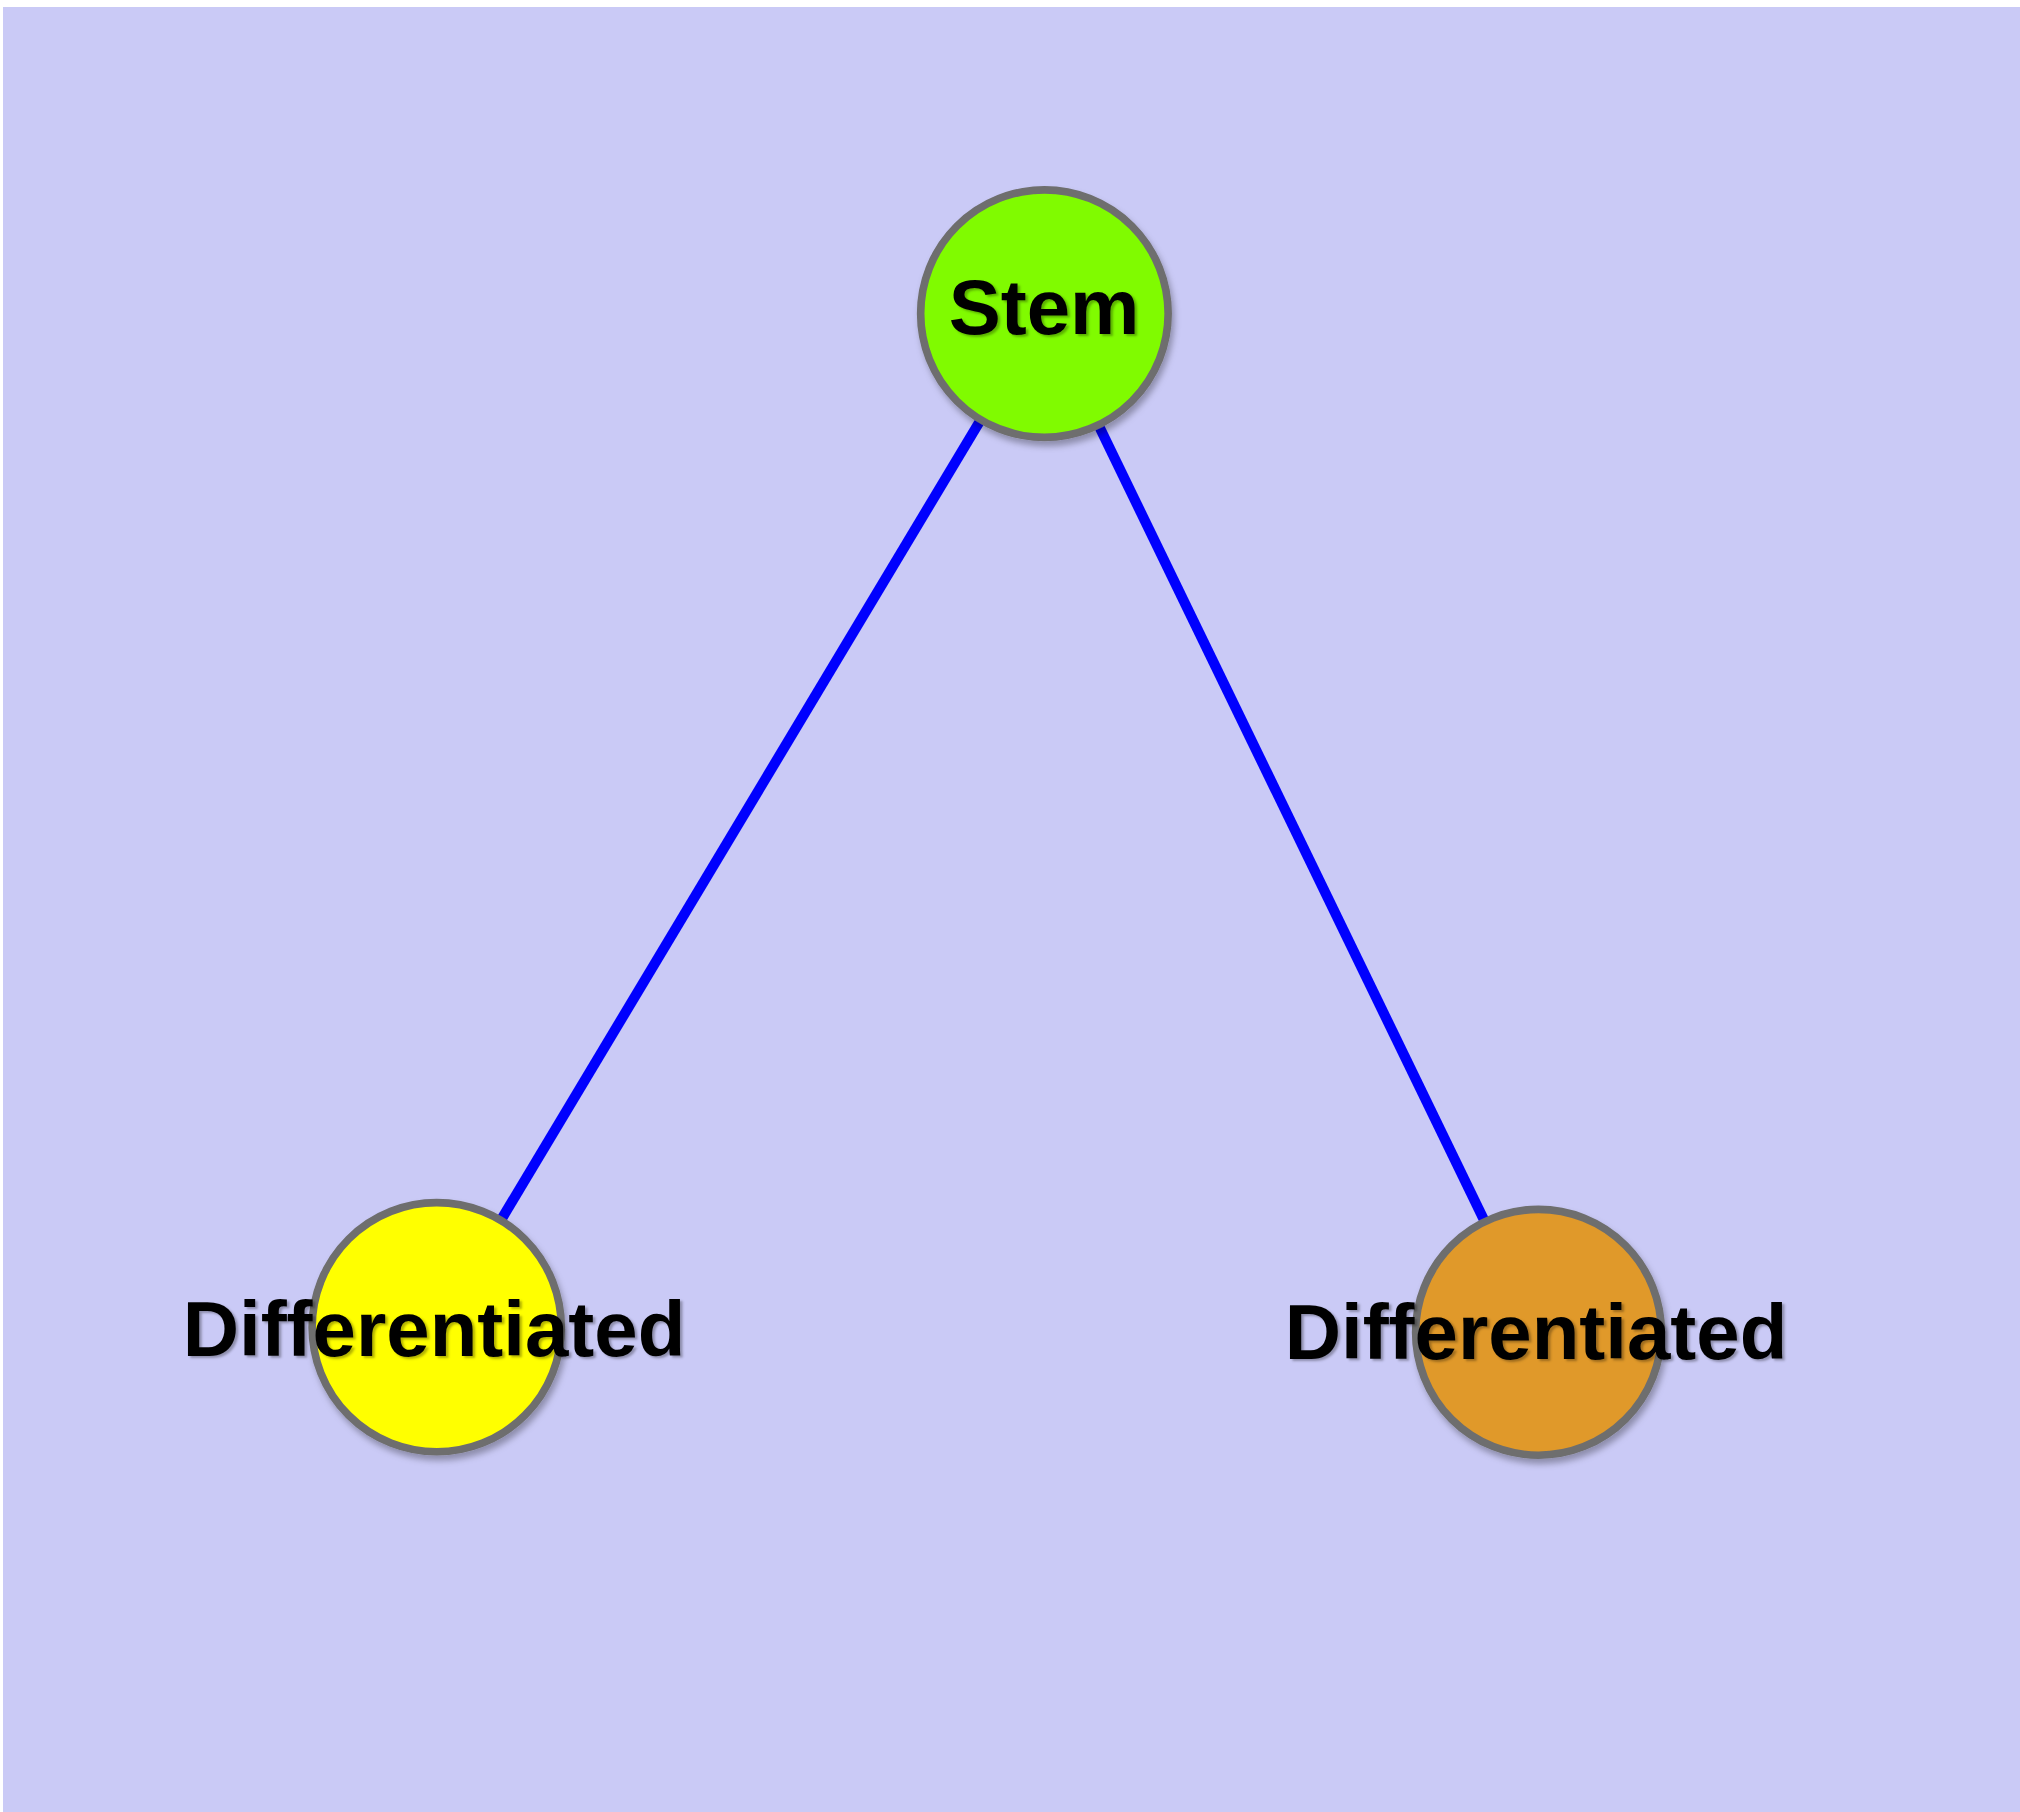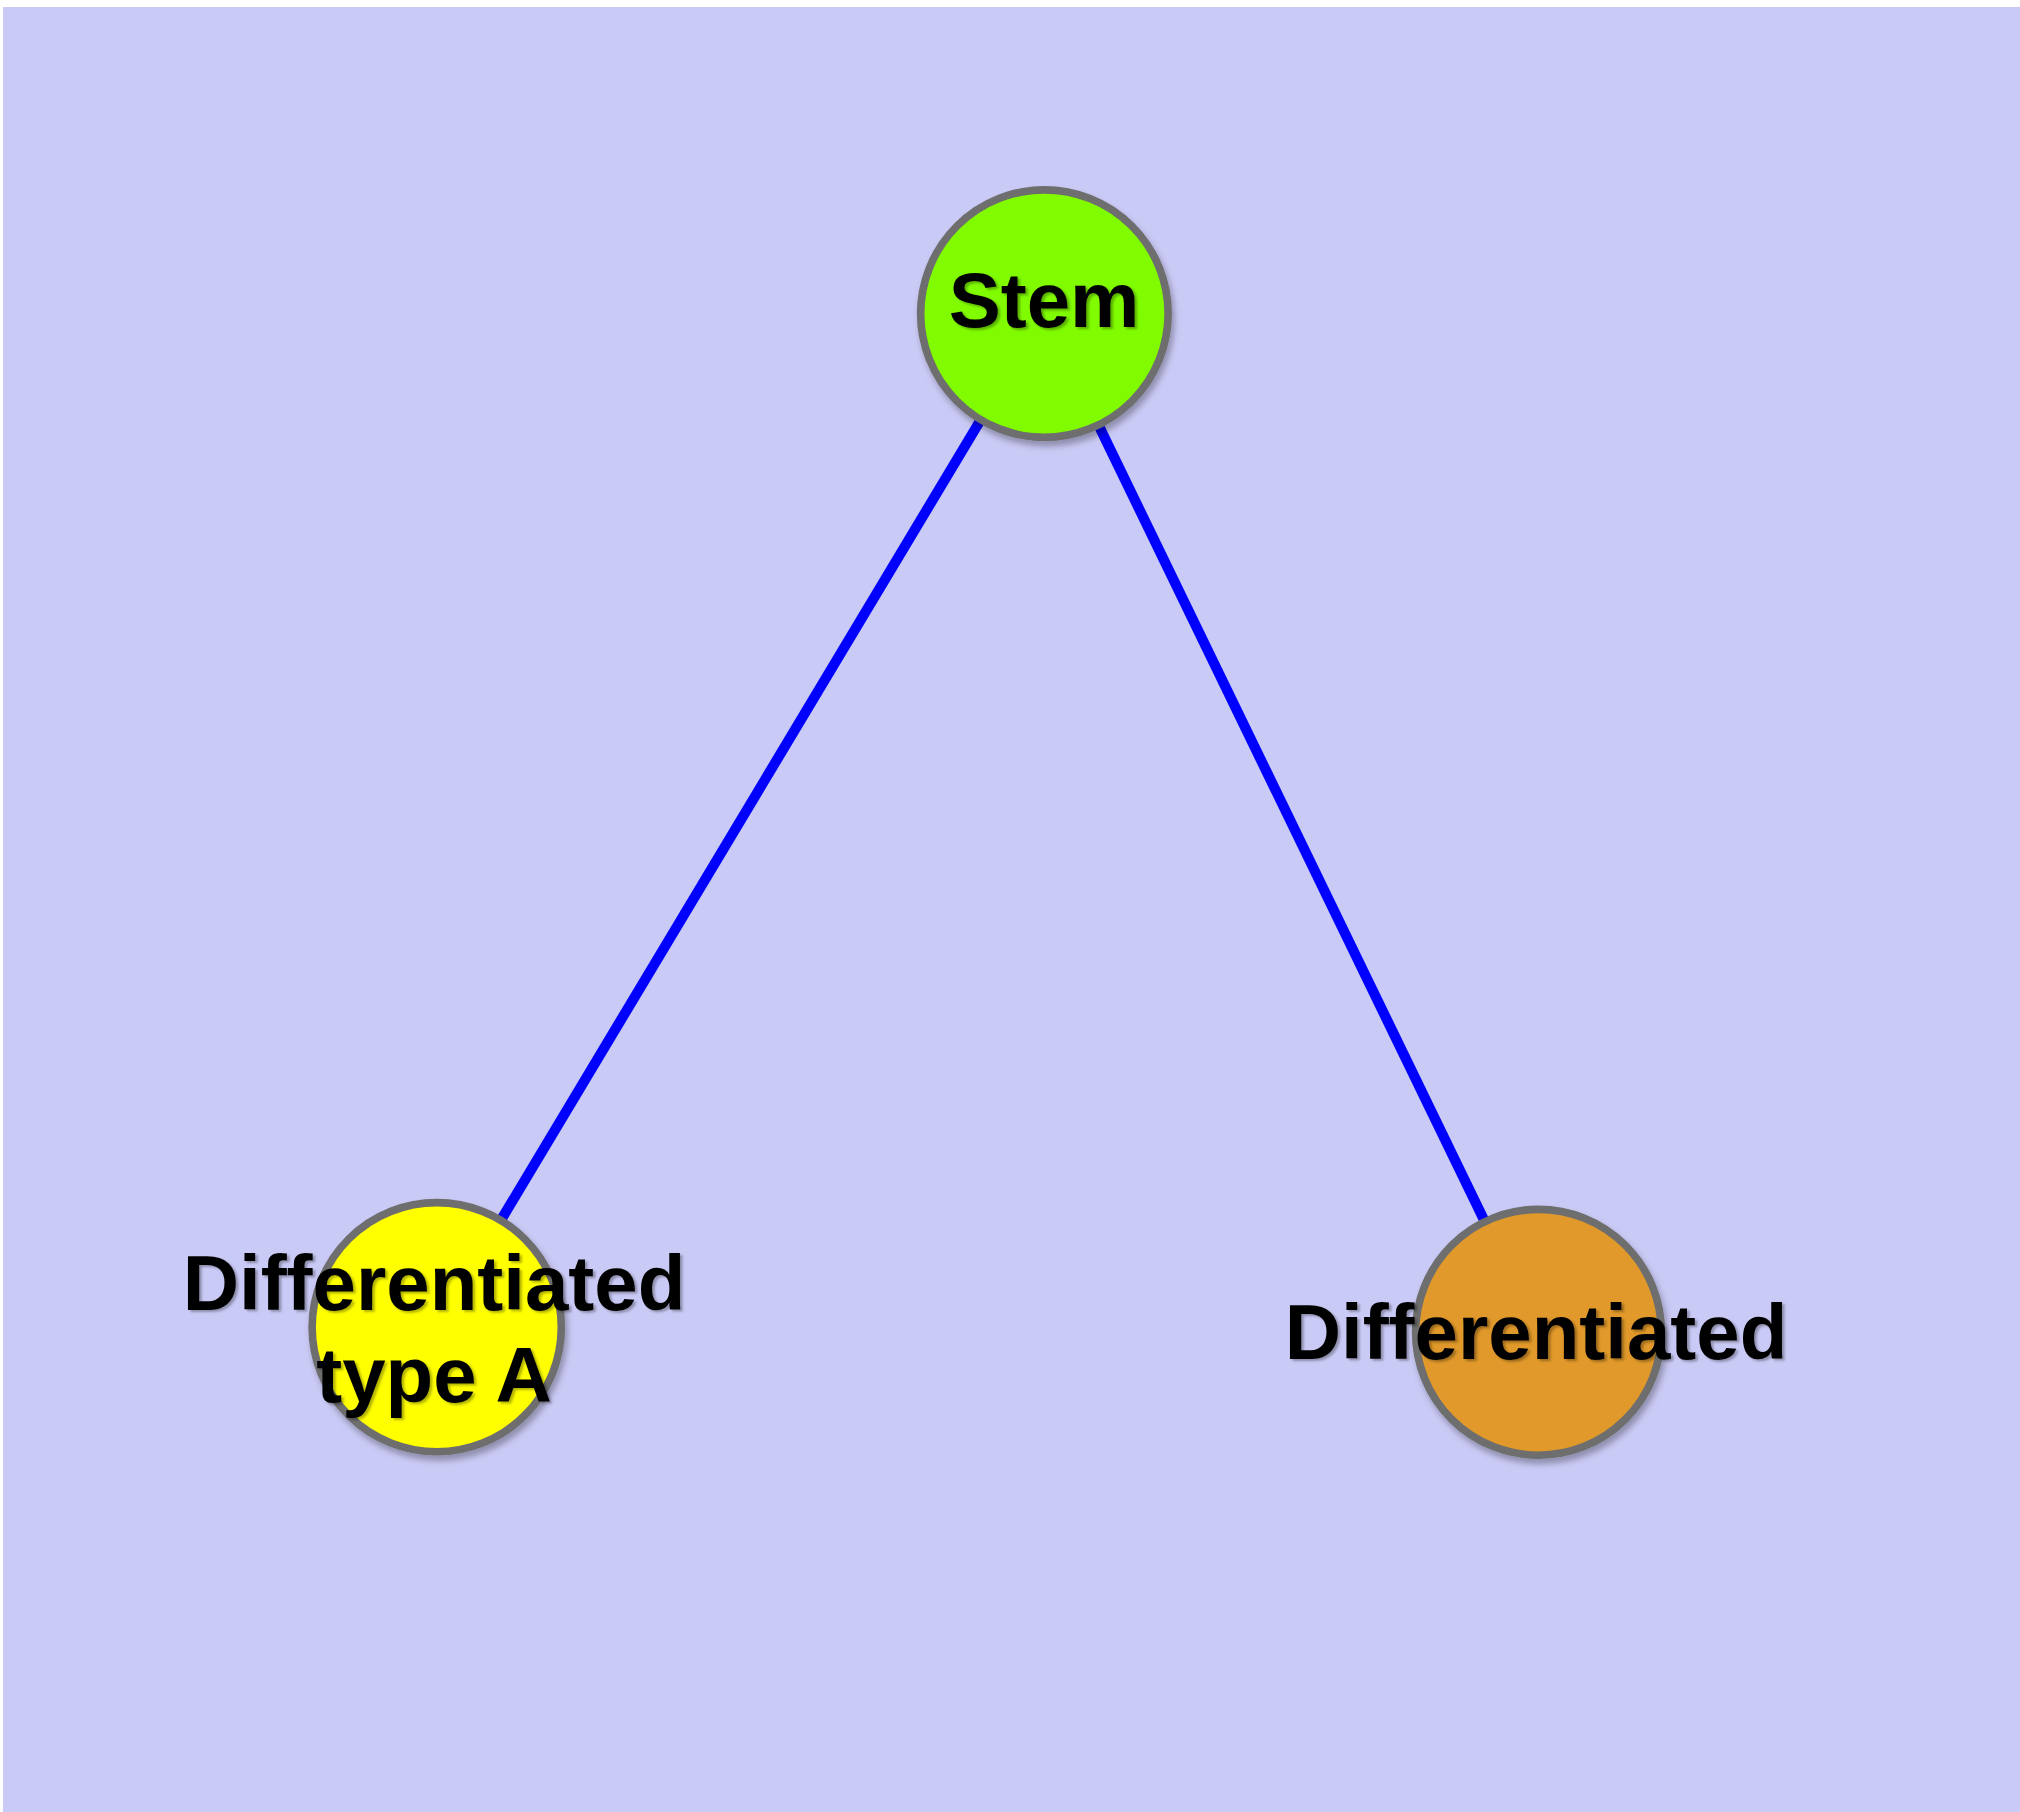--- a/index.html
+++ b/index.html
@@ -46,21 +46,21 @@
     color: var(--text, #000000);
     font-weight: 700;
     font-size: 78px;
     line-height: 1.18;
     text-align: center;
     white-space: nowrap;
     text-shadow: 2.5px 2.5px 2.5px rgba(0,0,0,0.30);
     letter-spacing: 0px;
   }
   .node-label .line { display: block; }
-  .label-stem   { left: 1044px; top: 300px; }
+  .label-stem   { left: 1044px; top: 307px; }
   .label-type-a { left: 434px;  top: 1329px; }
   .label-type-b { left: 1536px; top: 1332px; }
 </style>
 </head>
 <body>
 
 <div class="panel"></div>
 
 <div class="canvas">
 
@@ -78,21 +78,20 @@
     <circle class="node-circle" cx="515" cy="1566" r="147" filter="url(#nodeShadow)" fill="#ffff00" stroke="#6e6e6e"></circle>
     <circle class="node-circle" cx="1815" cy="1572" r="145" filter="url(#nodeShadow)" fill="#e0992a" stroke="#6e6e6e"></circle>
   </svg>
 
   <div class="node-label label-stem">
     <span class="line">Stem</span>
   </div>
 
   <div class="node-label label-type-a">
     <span class="line">Differentiated</span>
-    <span class="line">type A</span>
   </div>
 
   <div class="node-label label-type-b">
     <span class="line">Differentiated</span>
   </div>
 
 </div>
 
 
 </body></html>

